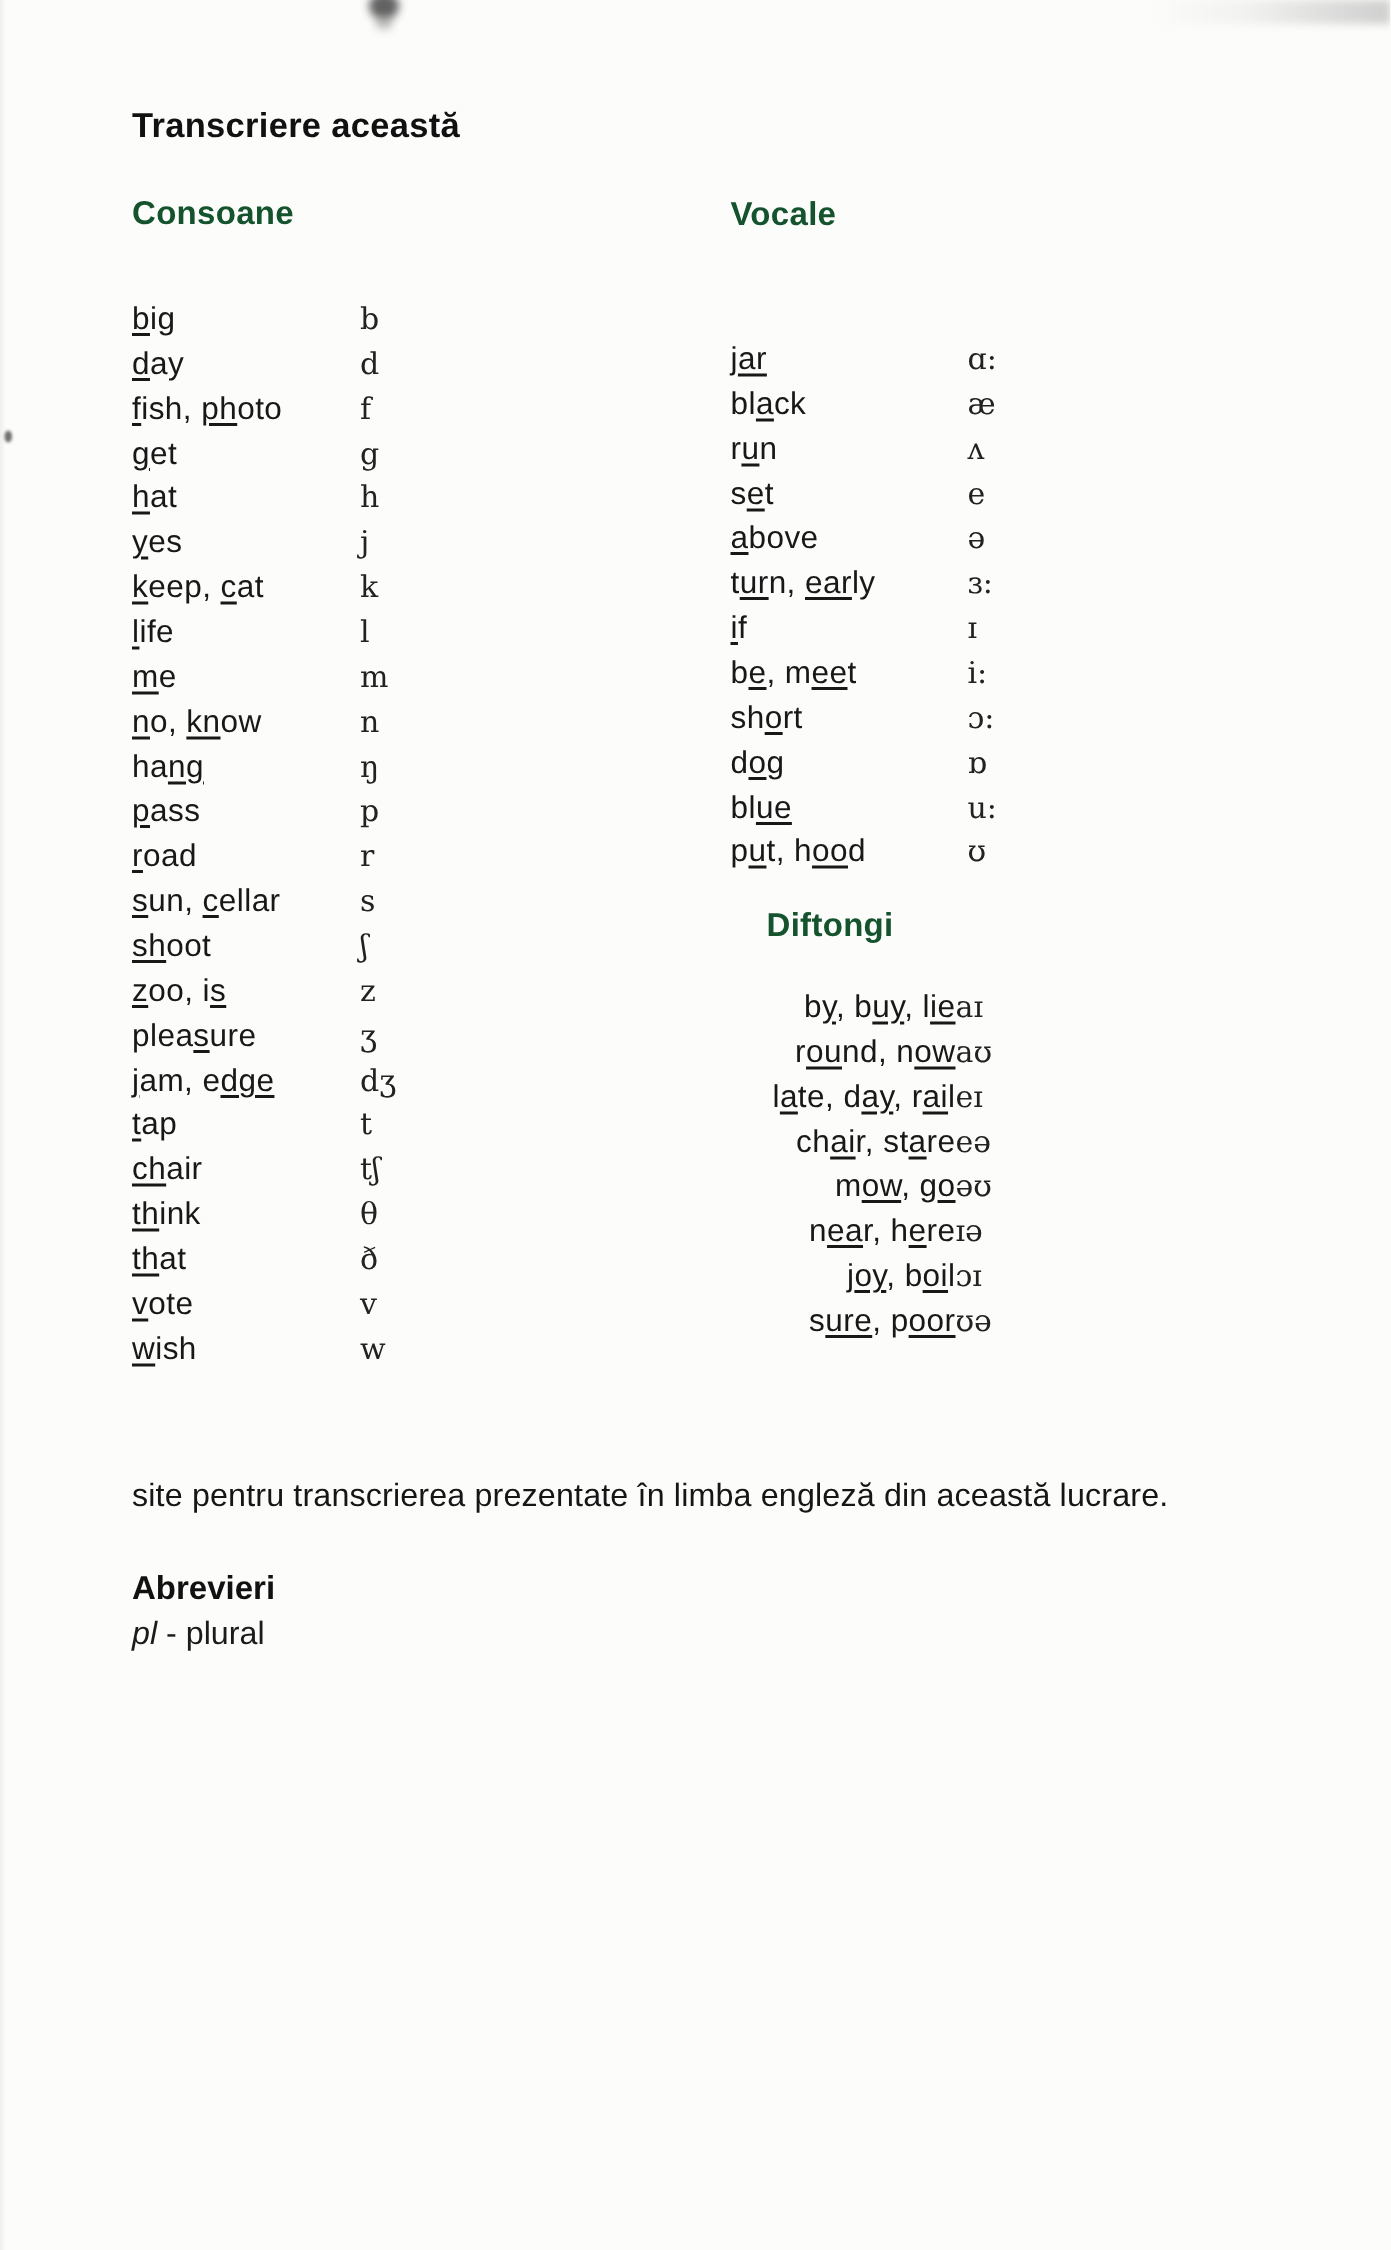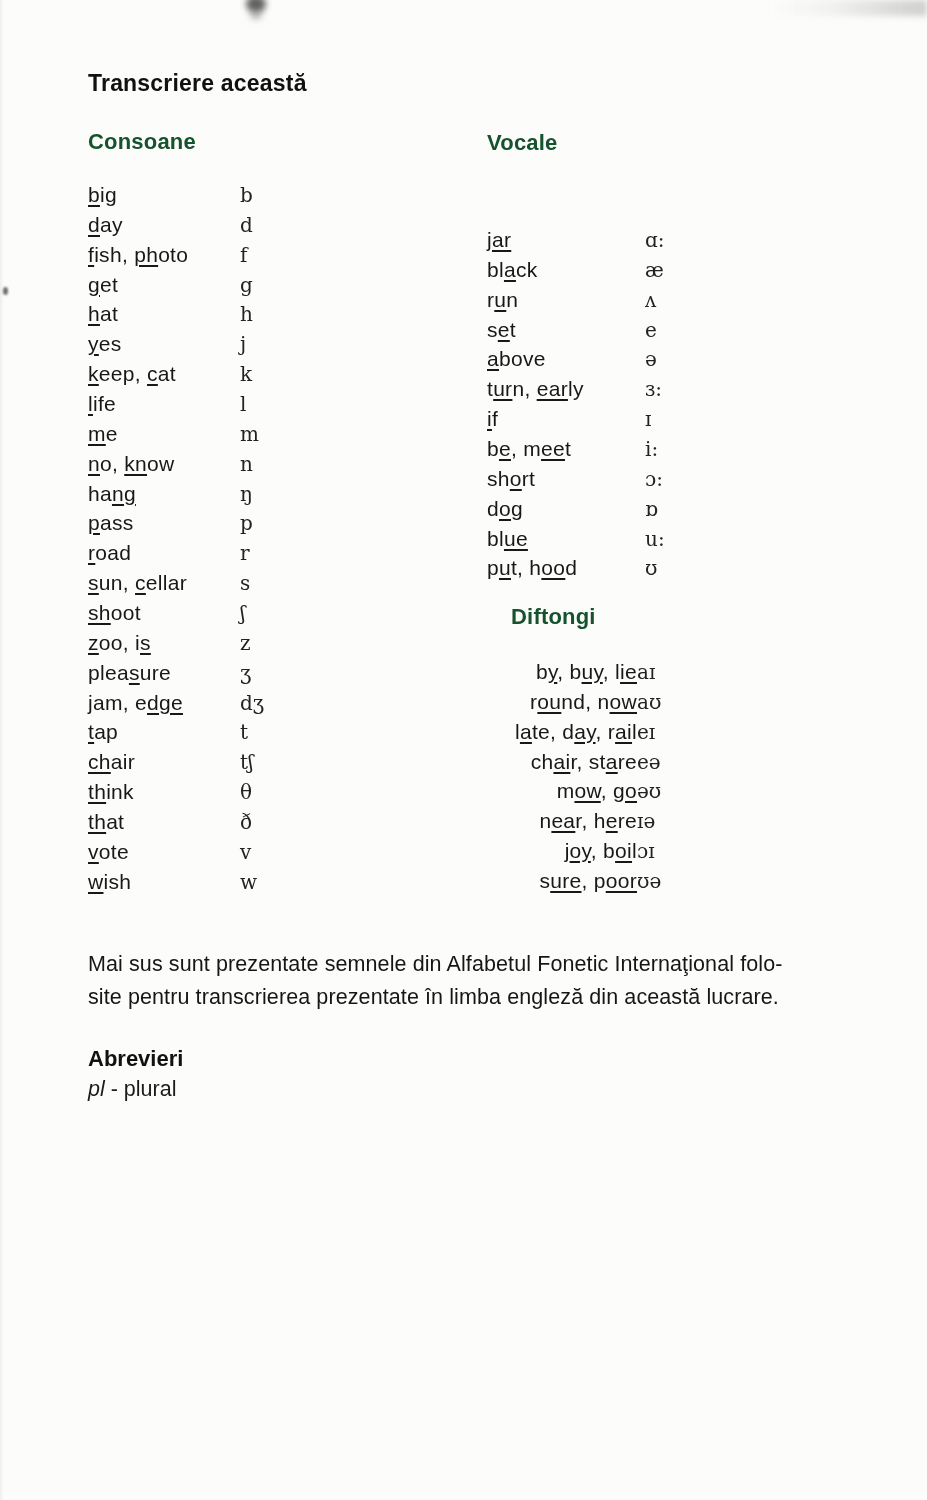--- a/index.html
+++ b/index.html
@@ -55,21 +55,21 @@
   .sec-heading {
     position: absolute;
     font-size: 22px; font-weight: bold; color: #14532d;
     letter-spacing: .2px;
   }
   .h-consoane { left: 88px; top: 129px; }
   .h-vocale  { left: 487px; top: 130px; }
   .h-diftongi{ left: 511px; top: 604px; }
 
   .plist { position: absolute; }
-  .list-consoane { left: 88px;  top: 180px; }
+  .list-consoane { left: 88px;  top: 198px; }
   .list-vocale   { left: 487px; top: 189px; margin-top: 36px; }
   .list-diftongi { left: 487px; top: 657px; text-align: right; }
 
   .prow {
     display: flex;
     align-items: baseline;
     height: 29.87px;
     line-height: 29.87px;
     white-space: nowrap;
   }
@@ -301,21 +301,21 @@
         <span class="word">j<span class="u">oy</span>, b<span class="u">oi</span>l</span>
         <span class="sym">ɔɪ</span>
       </div>
       <div class="prow">
         <span class="word">s<span class="u">ure</span>, p<span class="u">oor</span></span>
         <span class="sym">ʊə</span>
       </div>
     </div>
 
   <div class="footer">
-    <span>Mai sus sunt prezentate semnele din Alfabetul Fonetic Internaţional folo-</span><br>
+    <br>
     <span>site pentru transcrierea prezentate în limba engleză din această lucrare.</span>
   </div>
 
   <div class="abbrev">
     <div class="abbrev-heading">Abrevieri</div>
     <div><span class="abbrev-term">pl</span><span> - plural</span></div>
   </div>
 
 </div>
 

